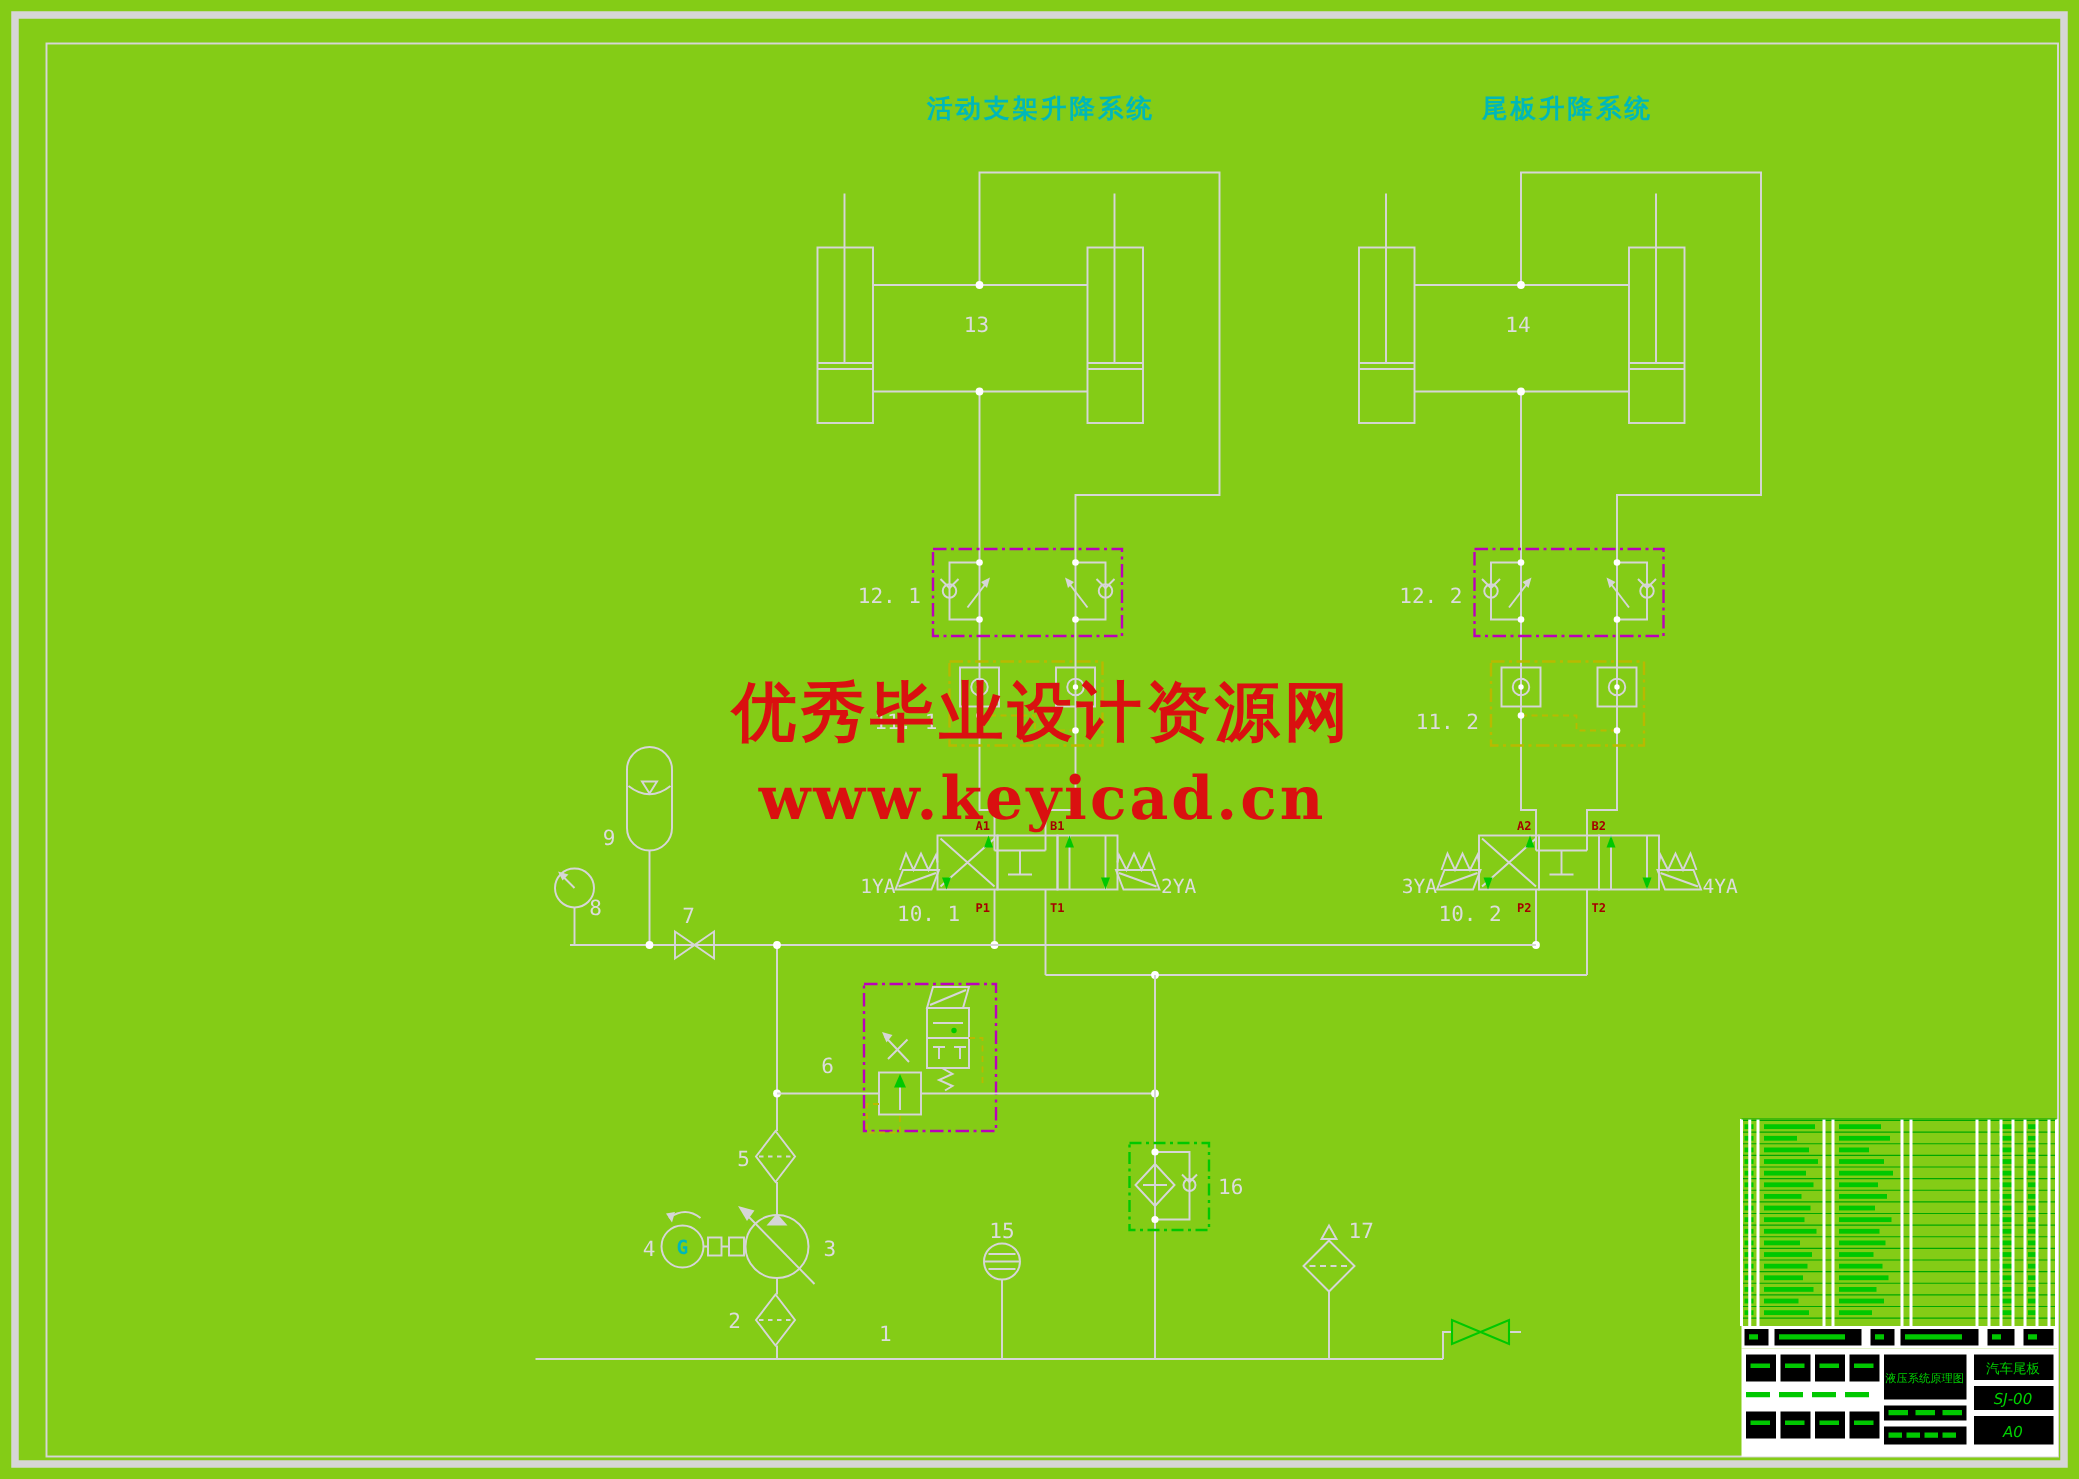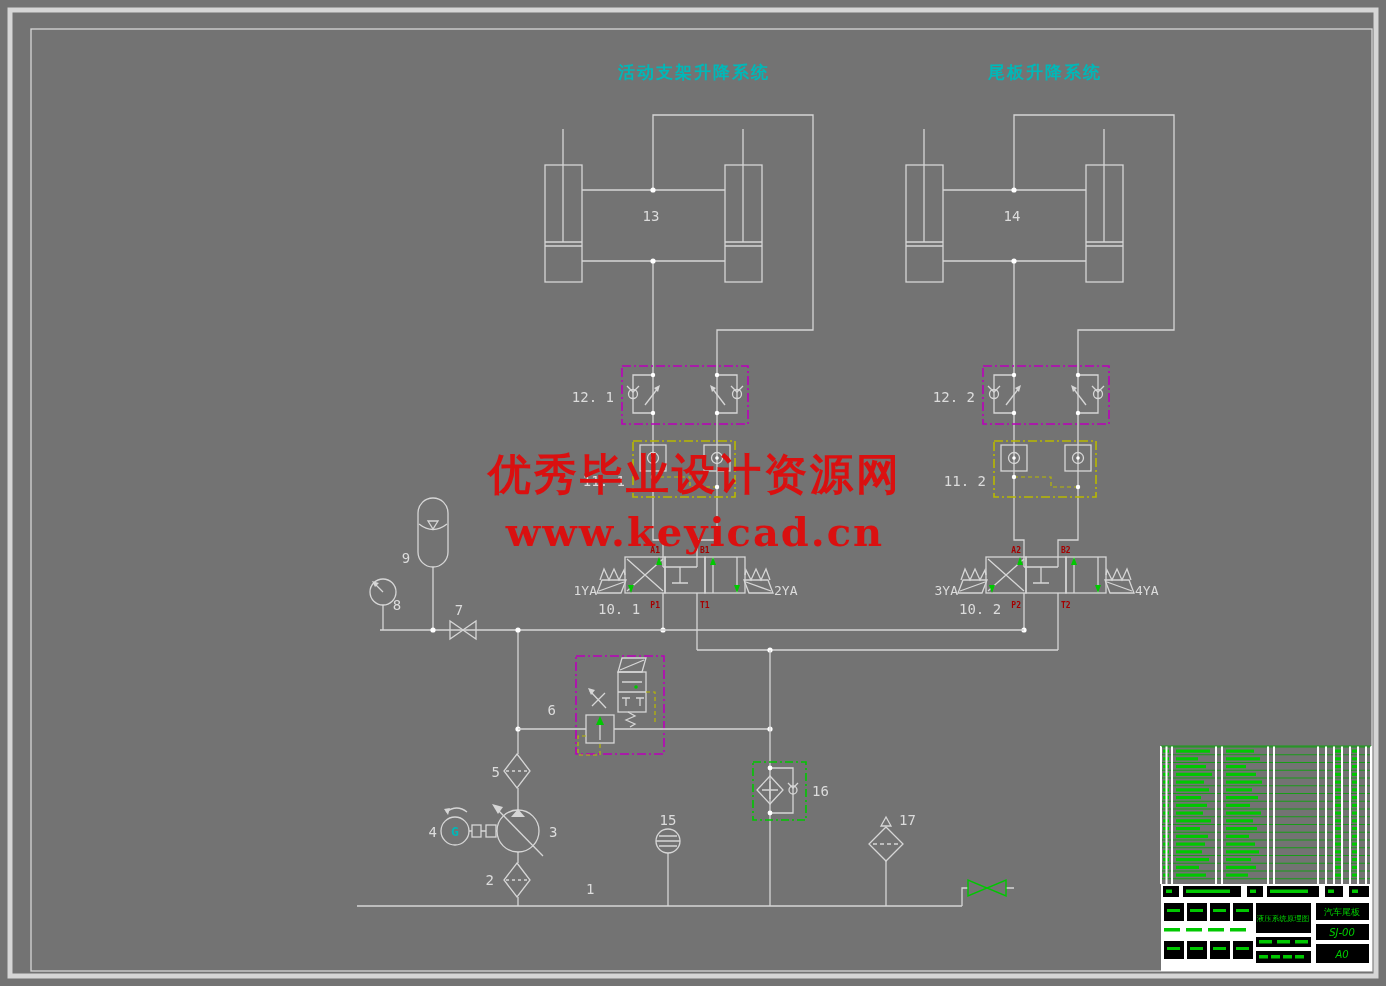--- a/index.html
+++ b/index.html
@@ -1,16 +1,16 @@
 <!DOCTYPE html>
 <html><head>
 <meta charset="utf-8">
 <style>
   html,body{margin:0;padding:0;background:#000;}
-  .stage{position:relative;width:1386px;height:986px;background:#737373;overflow:hidden;}
+  .stage{position:relative;width:1386px;height:986px;background:#84cc16;overflow:hidden;}
   svg{display:block;}
   
   .w  {stroke:#d6d6d6;stroke-width:1.3;fill:none;}
   .wf {fill:#d6d6d6;stroke:none;}
   .dot{fill:#ffffff;stroke:none;}
   .mag{stroke:#bb00bb;stroke-width:1.6;fill:none;stroke-dasharray:9 3 2 3;}
   .yel{stroke:#b9b900;stroke-width:1.6;fill:none;stroke-dasharray:9 3 2 3;}
   .yds{stroke:#b9b900;stroke-width:1.2;fill:none;stroke-dasharray:4 3;}
   .grn{stroke:#00c800;stroke-width:1.6;fill:none;stroke-dasharray:9 3 2 3;}
   .gsol{stroke:#00c800;stroke-width:1.4;fill:none;}

